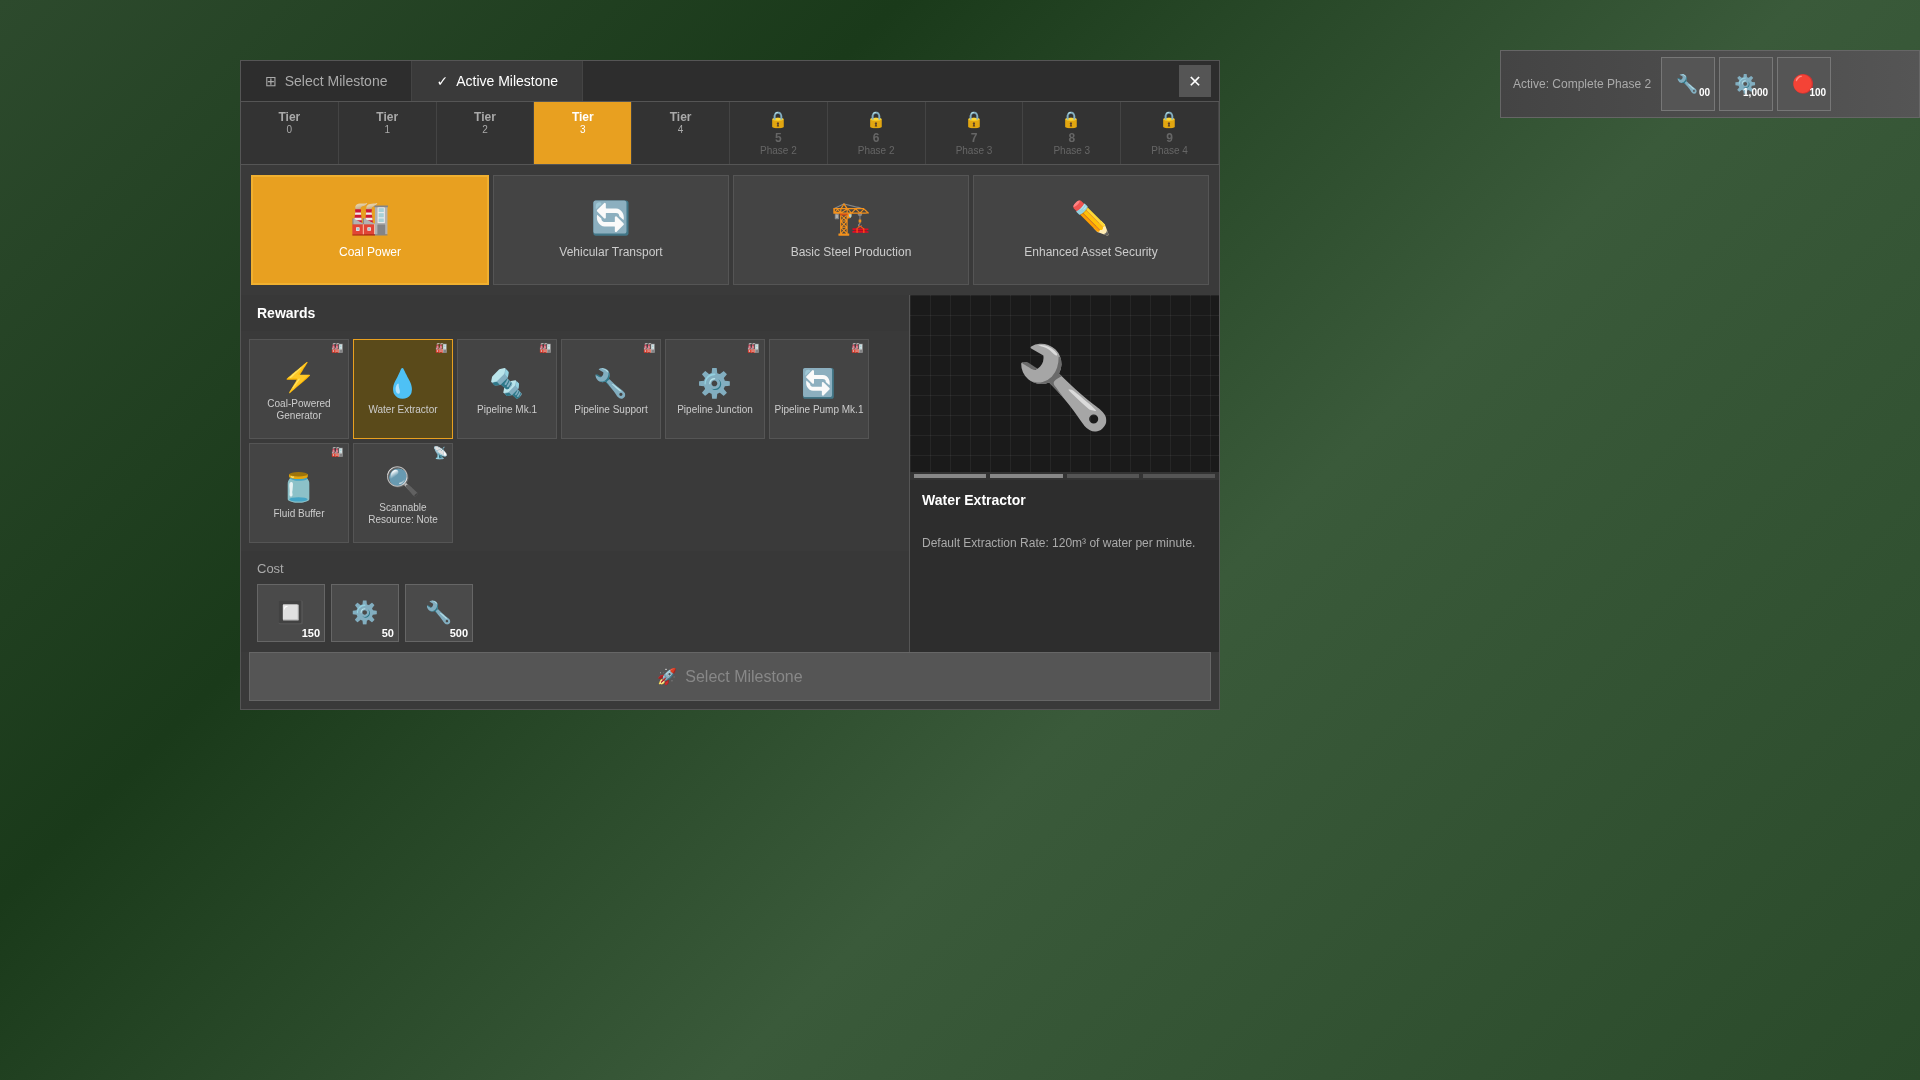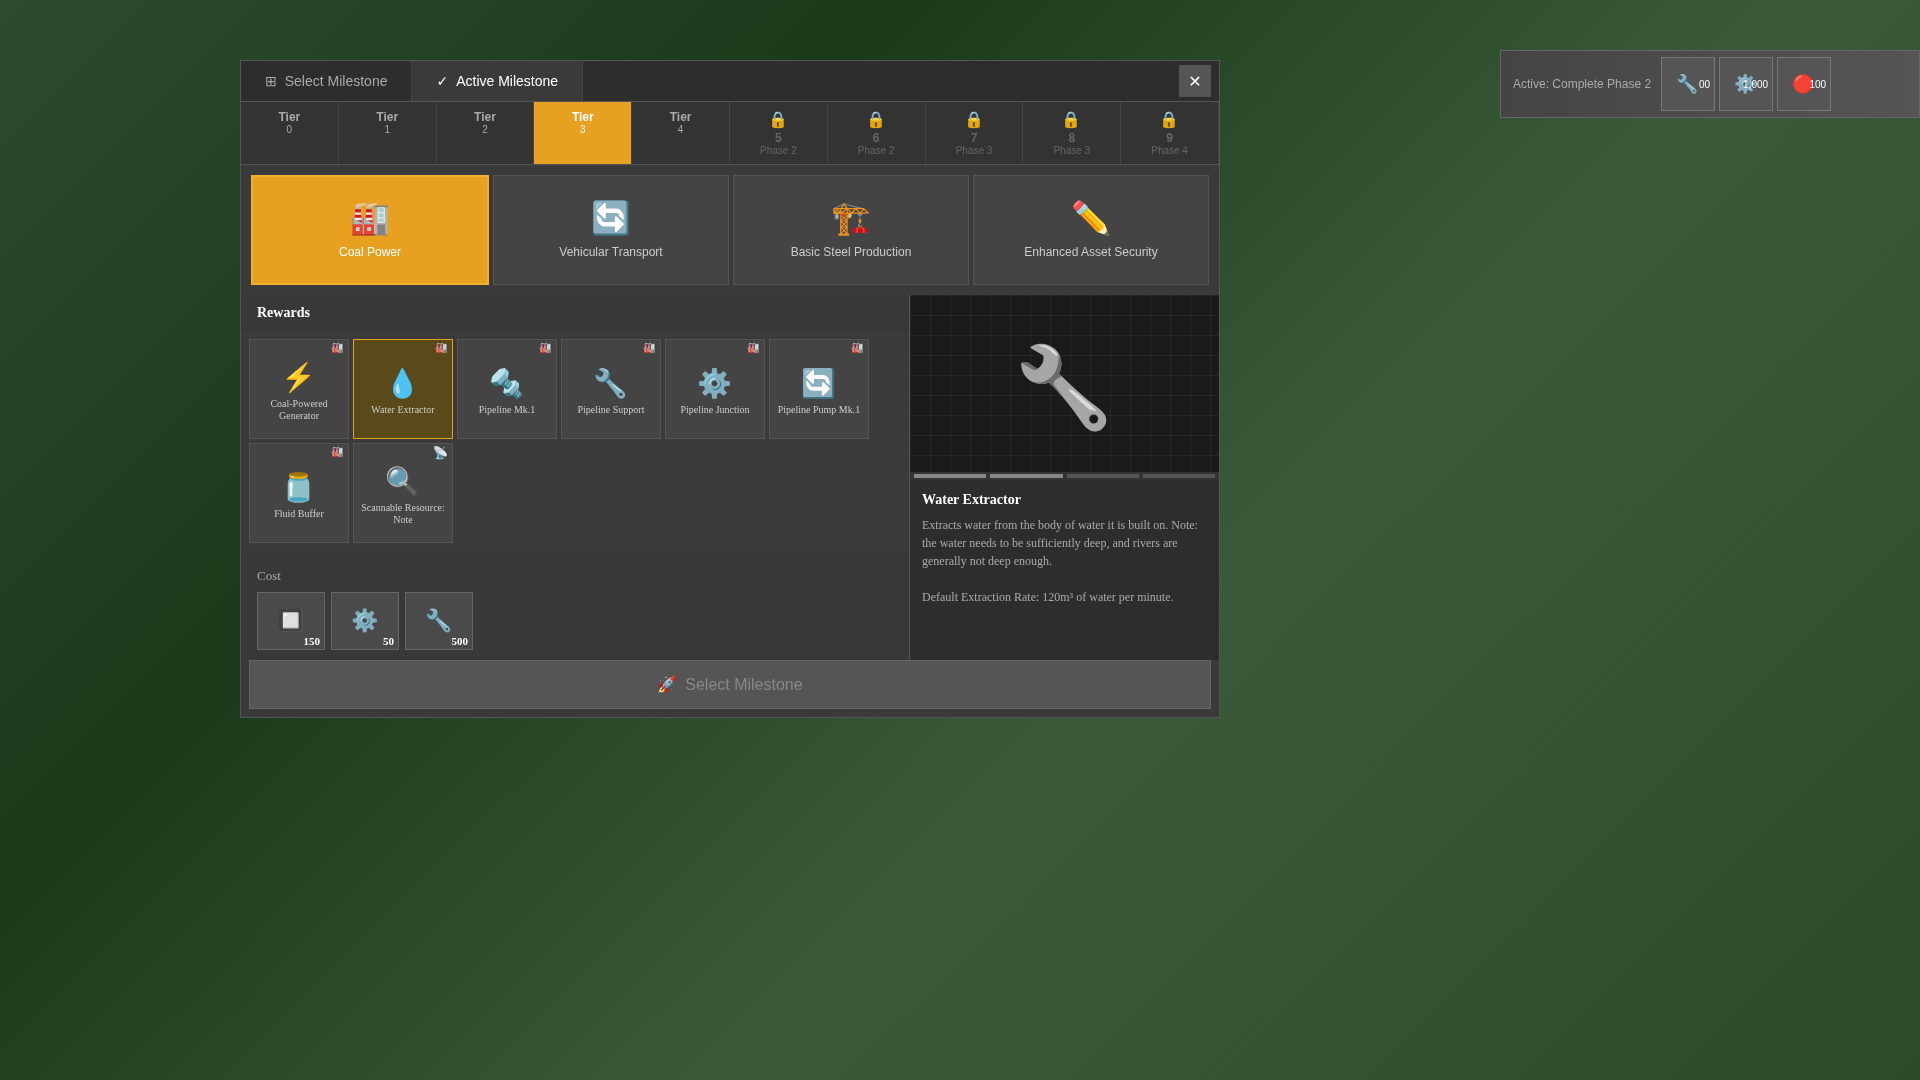--- a/index.html
+++ b/index.html
@@ -54,25 +54,25 @@
       flex-direction: column;
       align-items: center;
       justify-content: center;
       position: relative;
     }
     .active-bar-item .item-icon {
       font-size: 18px;
     }
     .active-bar-item .item-count {
       position: absolute;
-      bottom: 20px;
+      bottom: 12px;
       right: 4px;
       font-size: 10px;
       color: #fff;
-      font-weight: normal;
+      font-weight: bold;
     }
 
     
     .dialog {
       position: absolute;
       top: 60px;
       left: 240px;
       width: 980px;
       background: #3a3a3a;
       border: 1px solid #555;
@@ -190,21 +190,20 @@
     }
     .milestone-item .ms-label {
       font-size: 12px;
       line-height: 1.3;
     }
 
     
     .content-area {
       display: flex;
       gap: 0;
-      font-family: Liberation Serif, serif;
     }
 
     
     .rewards-area {
       flex: 1;
       background: #3a3a3a;
       padding: 0;
     }
 
     .rewards-header {
@@ -258,21 +257,20 @@
 
     
     .cost-area {
       padding: 10px 16px;
       background: #383838;
     }
     .cost-label {
       color: #aaa;
       font-size: 13px;
       margin-bottom: 8px;
-      margin-top: 7px;
     }
     .cost-items {
       display: flex;
       gap: 6px;
     }
     .cost-item {
       width: 68px;
       height: 58px;
       background: #4a4a4a;
       border: 1px solid #666;
@@ -571,21 +569,20 @@
         <span class="detail-preview-img">🔧</span>
         <div class="preview-progress">
           <div class="preview-bar filled"></div>
           <div class="preview-bar filled"></div>
           <div class="preview-bar"></div>
           <div class="preview-bar"></div>
         </div>
       </div>
       <div class="detail-info">
         <div class="detail-title">Water Extractor</div>
-        <div class="detail-desc">Extracts water from the body of water it is built on. Note: the water needs to be sufficiently deep, and rivers are generally not deep enough.</div>
         <br>
         <div class="detail-desc">Default Extraction Rate: 120m³ of water per minute.</div>
       </div>
     </div>
 
   </div>
 
   <div class="select-btn">
     <span>🚀</span>
     <span>Select Milestone</span>

